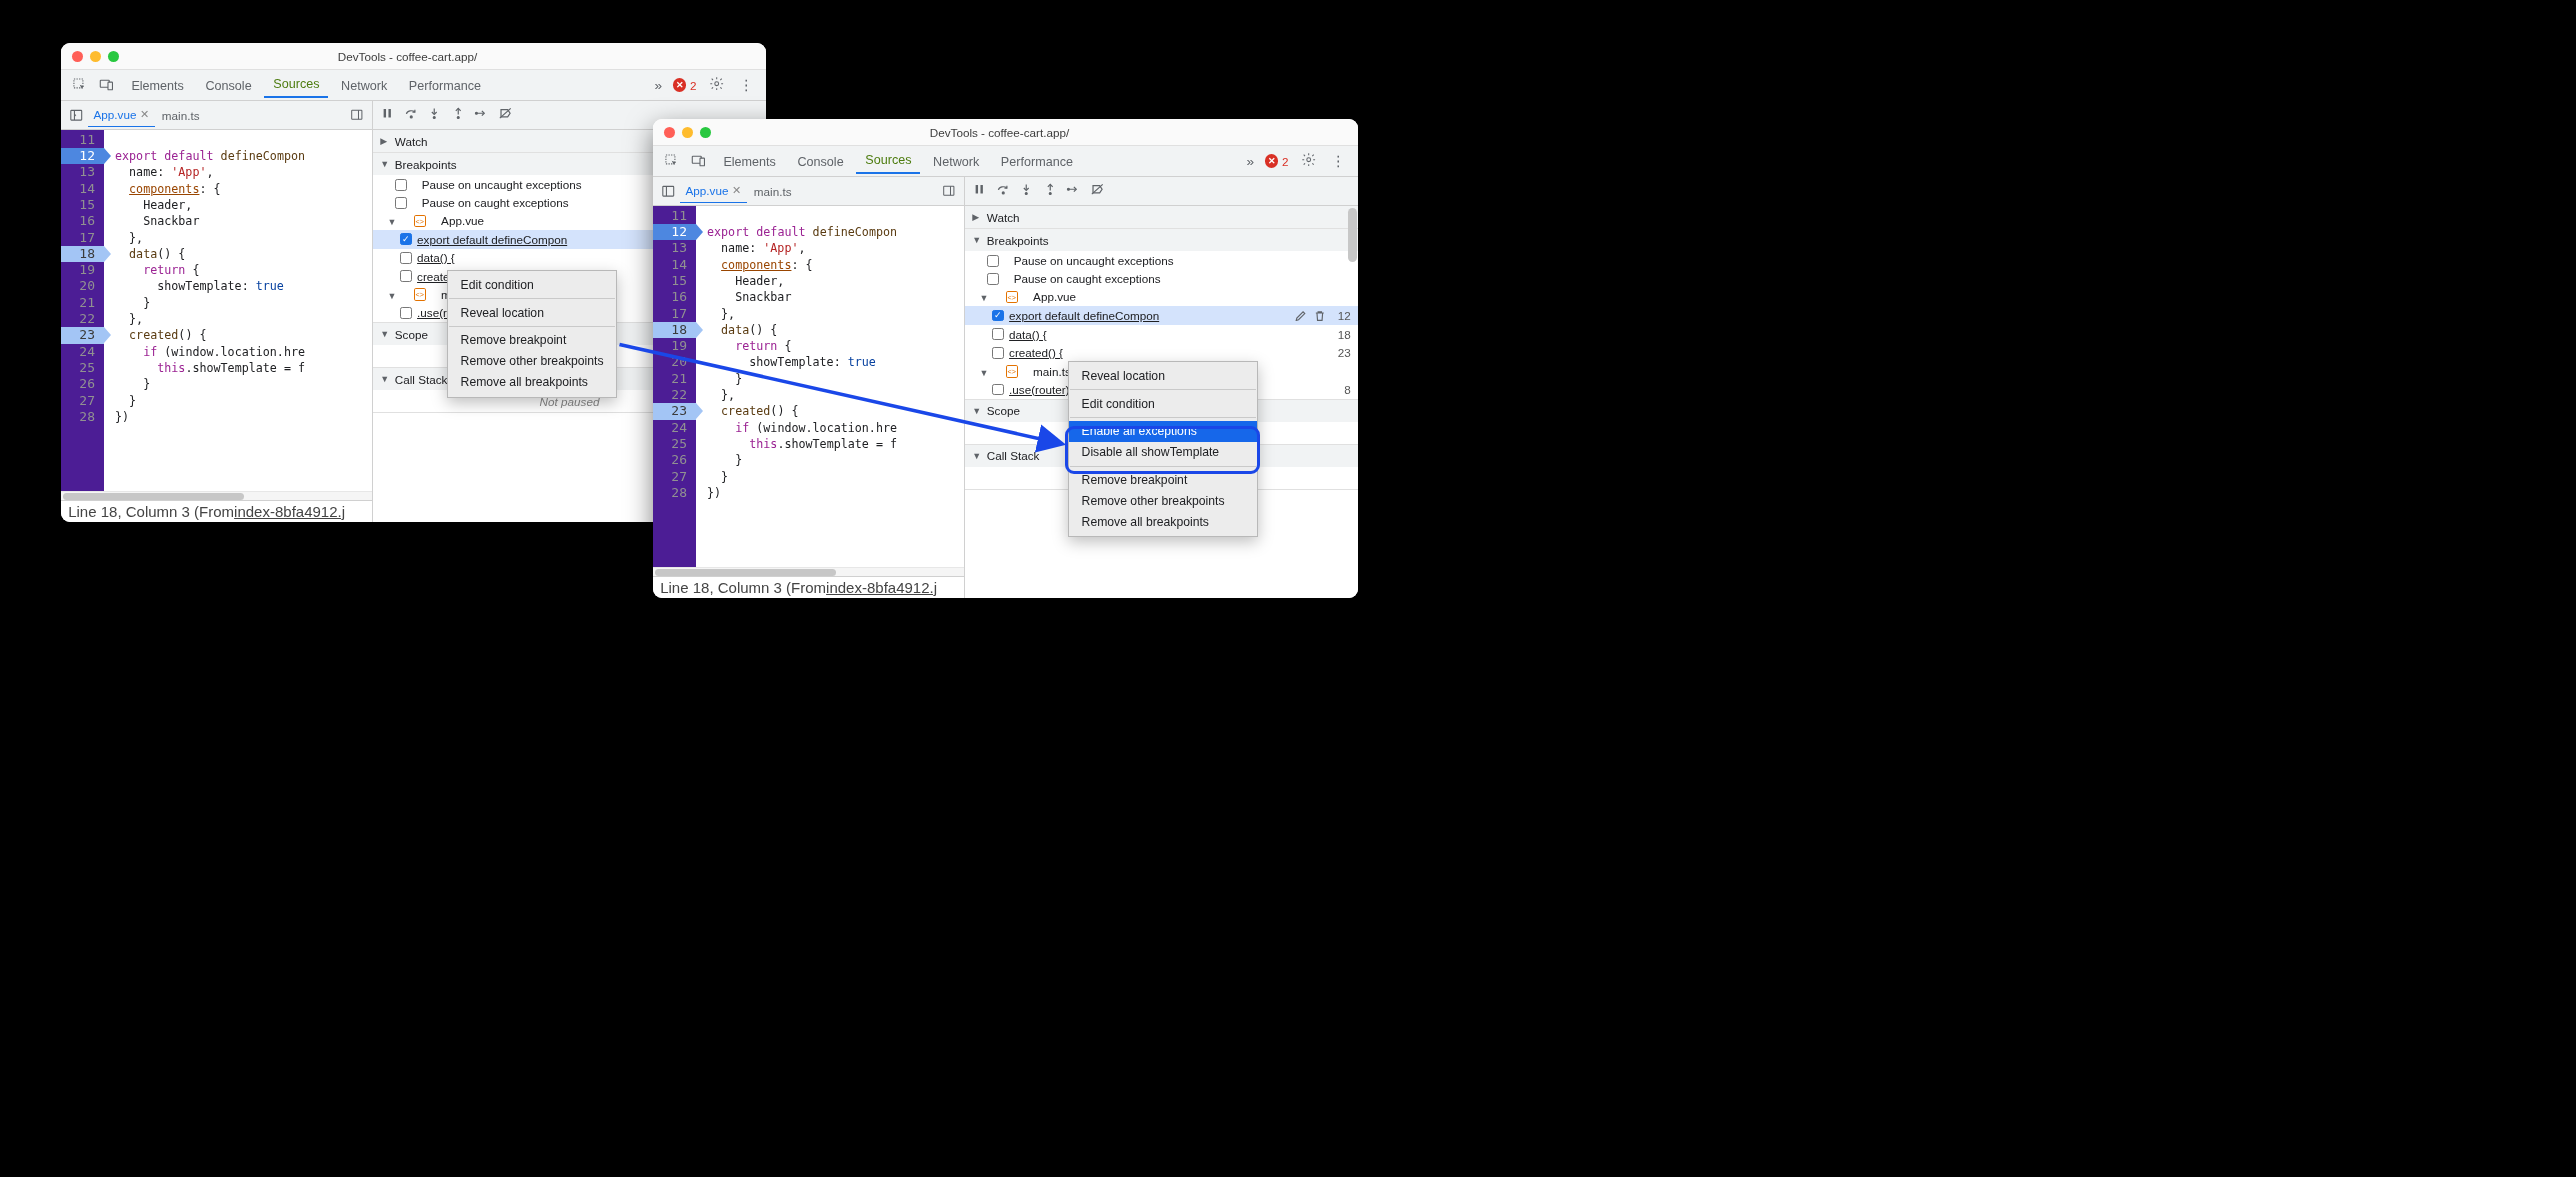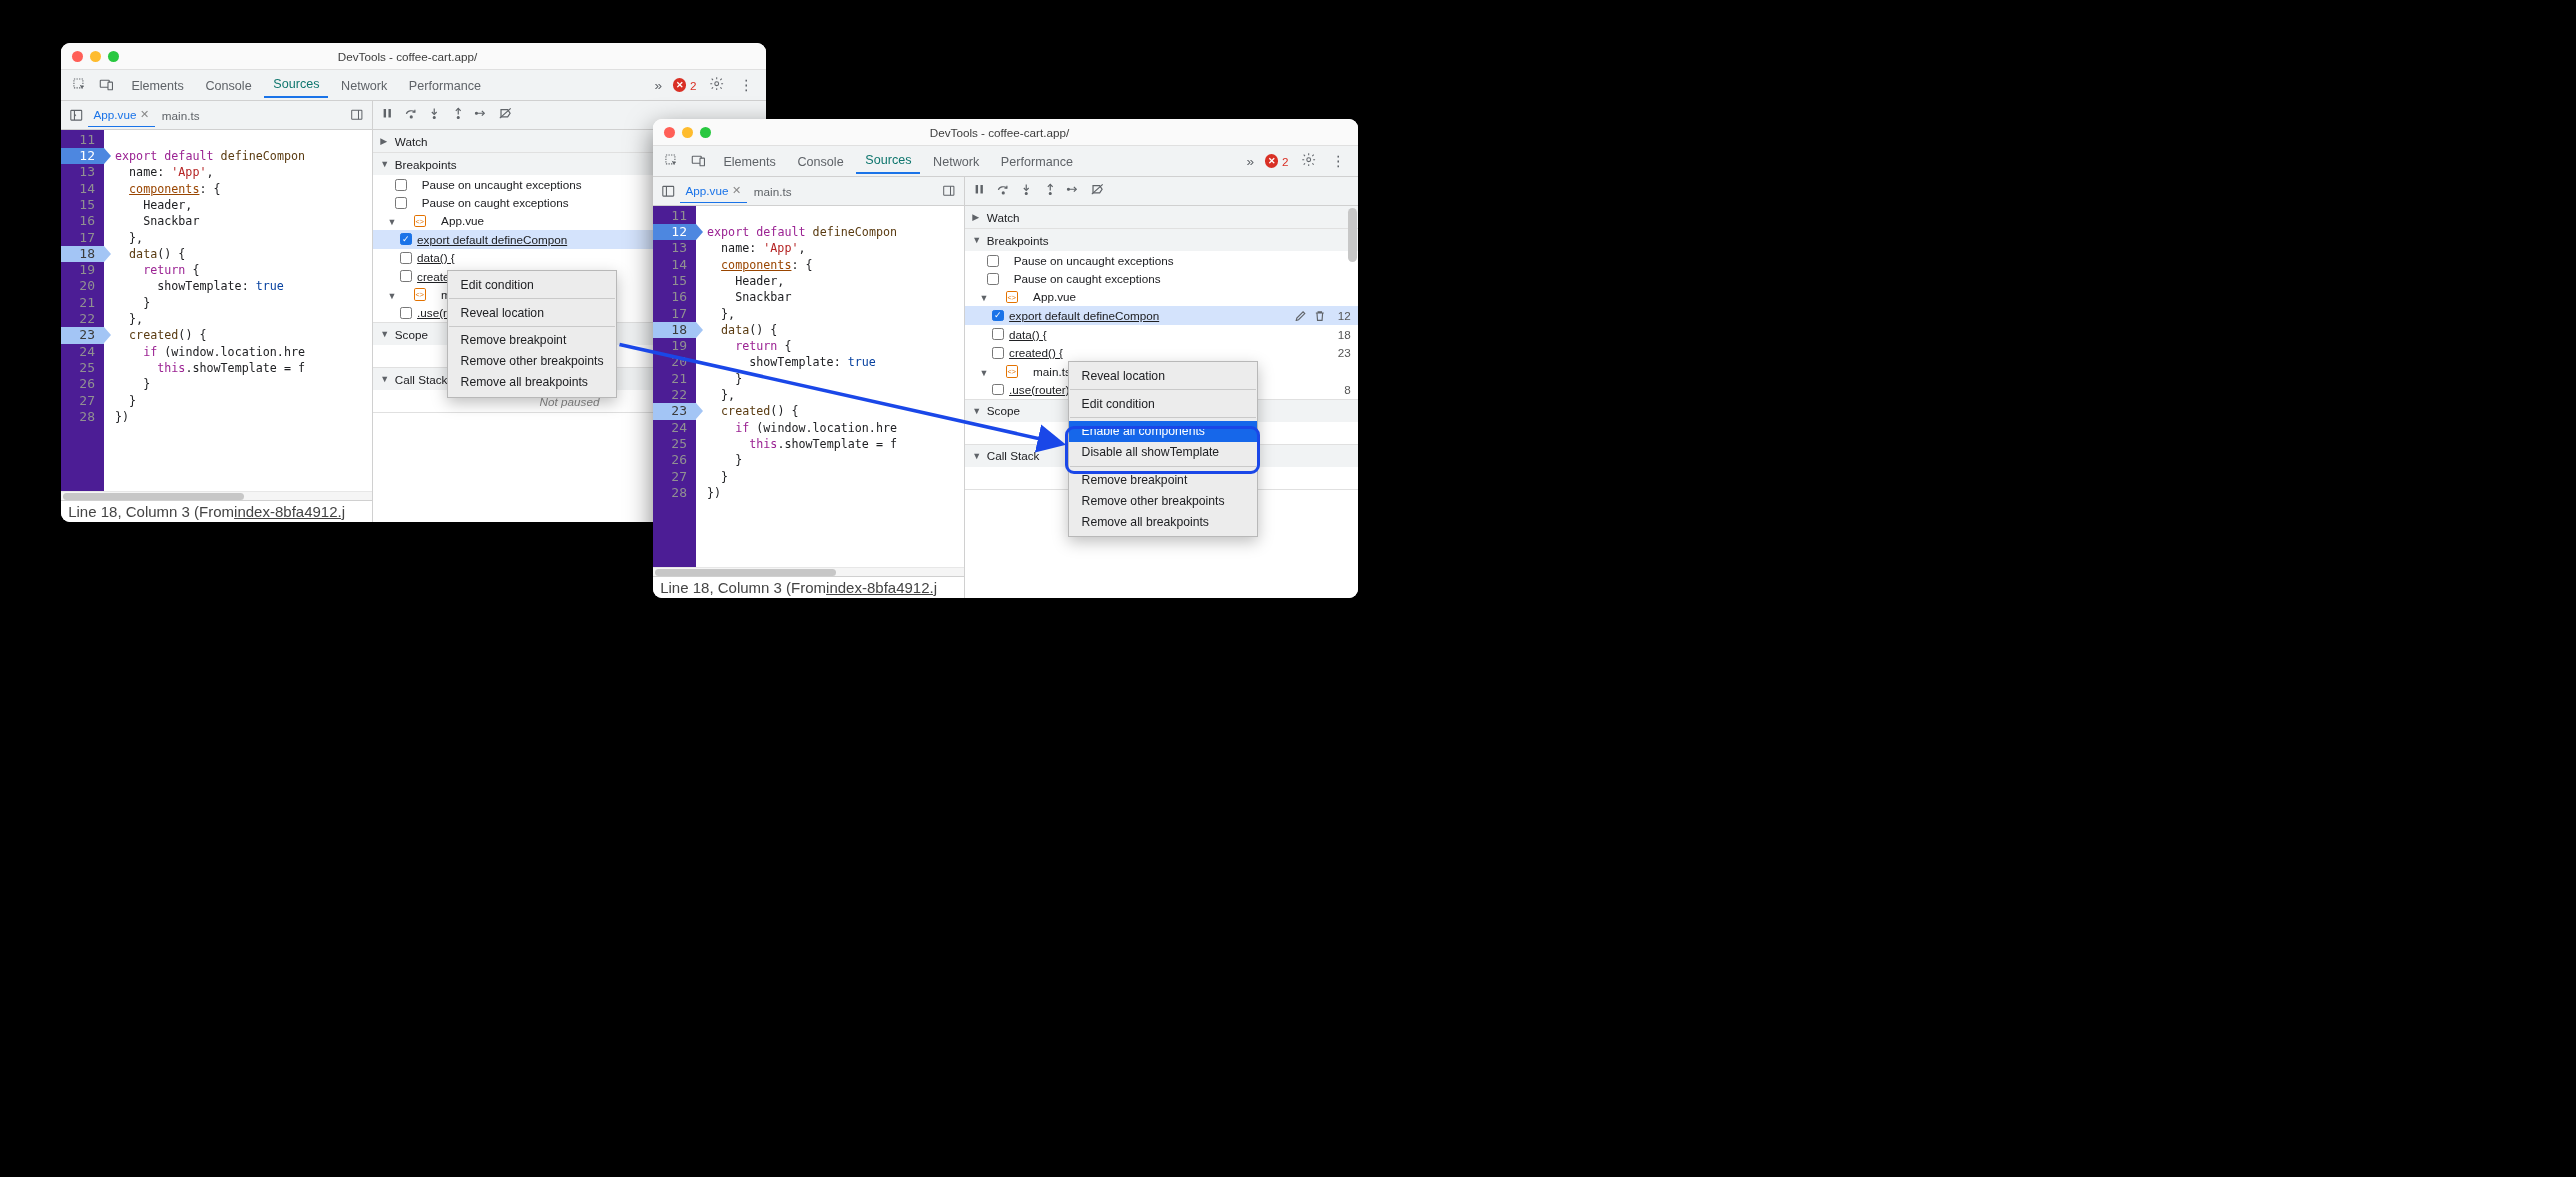--- a/index.html
+++ b/index.html
@@ -11,21 +11,21 @@
   .traffic { display: flex; gap: 7.2px; }
   .dot { width: 11px; height: 11px; border-radius: 50%; }
   .dot.red { background: #ff5f57; }
   .dot.yellow { background: #febc2e; }
   .dot.green { background: #28c840; }
   .wtitle { position: absolute; left: 0; right: 12px; text-align: center; font-size: 11.7px; color: #3c3c3c; pointer-events: none; }
   .toolbar { height: 31px; background: #f1f3f4; display: flex; align-items: center; padding: 0 7.2px; border-bottom: 0.9px solid #d0d0d0; gap: 3.6px; }
   .tbtn { width: 23.5px; height: 23.5px; display: flex; align-items: center; justify-content: center; color: #5f6368; }
   .tabs { display: flex; align-items: flex-end; gap: 3.6px; flex: 1; }
   .tab { padding: 5.4px 9px; color: #5f6368; font-size: 12.6px; cursor: default; }
-  .tab.active { color: #0f766e; border-bottom: 2.7px solid #1a73e8; padding-bottom: 4.5px; }
+  .tab.active { color: #4d7c0f; border-bottom: 2.7px solid #1a73e8; padding-bottom: 4.5px; }
   .more { color: #5f6368; font-size: 13.6px; padding: 0 3.6px; }
   .errbadge { display: flex; align-items: center; gap: 3.6px; padding: 0 3.6px; }
   .errcircle { width: 13.6px; height: 13.6px; background: #d93025; border-radius: 50%; color: #fff; font-size: 9px; display: flex; align-items: center; justify-content: center; font-weight: bold; }
   .errn { color: #d93025; font-size: 11.7px; }
   .gear, .kebab { color: #5f6368; padding: 0 5.4px; font-size: 14.5px; }
   .body { flex: 1; display: flex; min-height: 0; }
   .leftcol { width: 312px; display: flex; flex-direction: column; border-right: 0.9px solid #d0d0d0; }
   .filebar { height: 29px; background: #f1f3f4; display: flex; align-items: center; border-bottom: 0.9px solid #d0d0d0; padding: 0 5.4px; gap: 1.8px; }
   .sideicon { width: 20px; height: 20px; display: flex; align-items: center; justify-content: center; color: #5f6368; }
   .filetab { padding: 4.5px 5.4px; font-size: 11.7px; color: #5f6368; display: flex; align-items: center; gap: 3.6px; }
@@ -504,21 +504,21 @@
         </div>
     </div>
   </div>
 </div>
 
 <div class="ctxmenu" style="left:1068px; top:361px; width:190px;">
   <div class="ctxitem">Reveal location</div>
   <div class="ctxsep"></div>
   <div class="ctxitem">Edit condition</div>
   <div class="ctxsep"></div>
-  <div class="ctxitem hi">Enable all components</div>
+  <div class="ctxitem hi">Enable all exceptions</div>
   <div class="ctxitem">Disable all showTemplate</div>
   <div class="ctxsep"></div>
   <div class="ctxitem">Remove breakpoint</div>
   <div class="ctxitem">Remove other breakpoints</div>
   <div class="ctxitem">Remove all breakpoints</div>
 </div>
 
 <div class="highlight-box" style="left:1065px; top:426px; width:195px; height:48px;"></div>
 
 <svg class="arrow" style="left:614px; top:340px;" width="470" height="117" viewBox="0 0 520 130">

